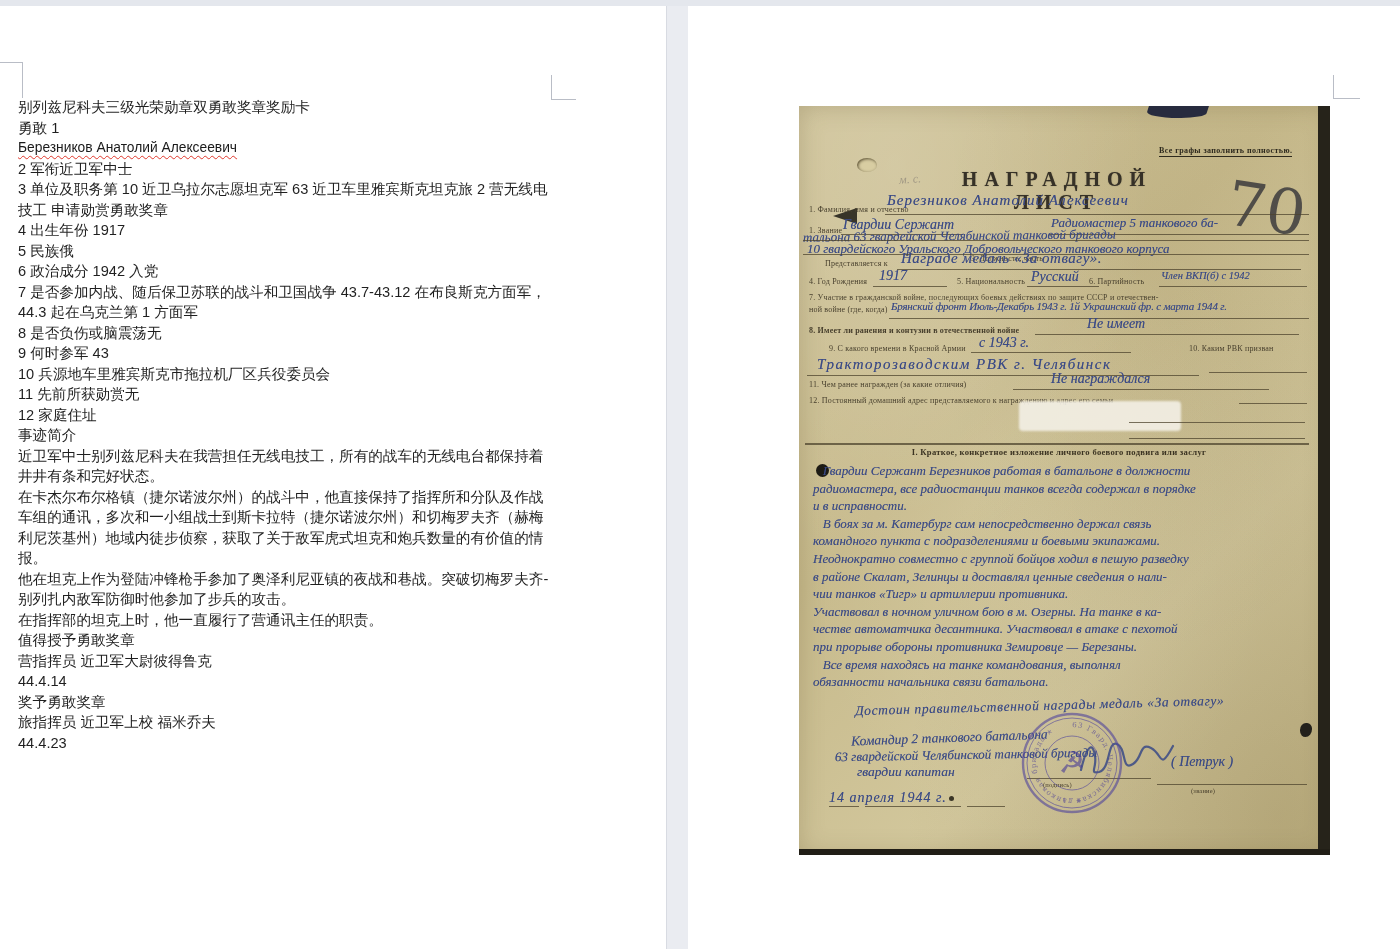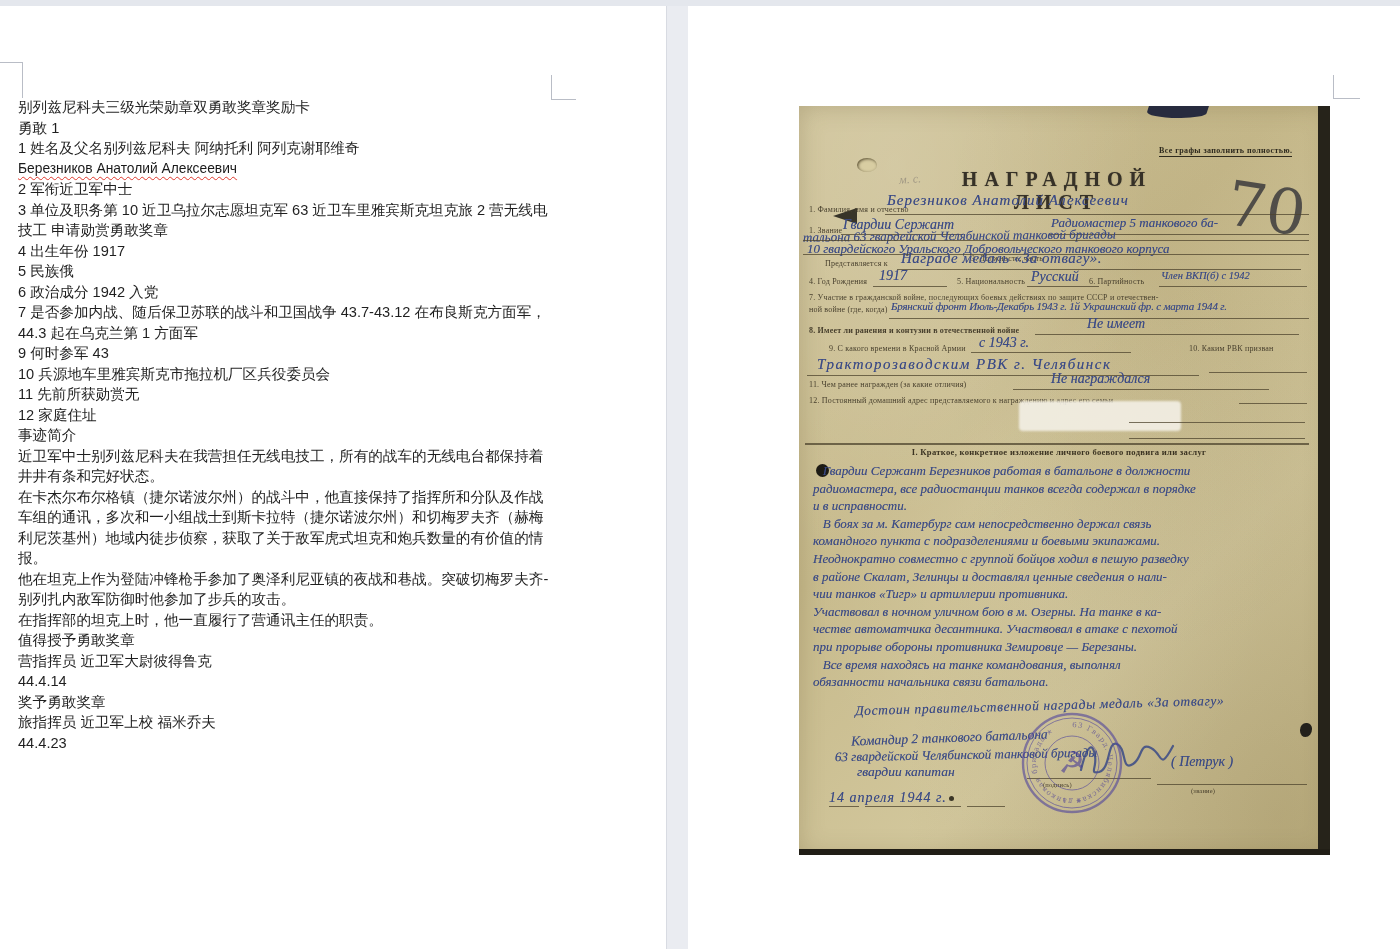--- a/index.html
+++ b/index.html
@@ -97,30 +97,30 @@
 
     <div class="cropmark cm-h" style="left:0;top:56px;width:22px;"></div>
     <div class="cropmark cm-v" style="left:22px;top:56px;height:36px;"></div>
     <div class="cropmark cm-v" style="left:551px;top:69px;height:25px;"></div>
     <div class="cropmark cm-h" style="left:551px;top:93px;width:25px;"></div>
 
     <div class="doc-text">
       <div>
           <p>别列兹尼科夫三级光荣勋章双勇敢奖章奖励卡</p>
           <p>勇敢 1</p>
-          <p>1 姓名及父名别列兹尼科夫 阿纳托利 阿列克谢耶维奇</p>
         </div>
       <p class="ru-name">Березников Анатолий Алексеевич</p>
       <div>
           <p>2 军衔近卫军中士</p>
           <p>3 单位及职务第 10 近卫乌拉尔志愿坦克军 63 近卫车里雅宾斯克坦克旅 2 营无线电技工 申请勋赏勇敢奖章</p>
           <p>4 出生年份 1917</p>
           <p>5 民族俄</p>
           <p>6 政治成分 1942 入党</p>
           <p>7 是否参加内战、随后保卫苏联的战斗和卫国战争 43.7-43.12 在布良斯克方面军，44.3 起在乌克兰第 1 方面军</p>
+          <p>8 是否负伤或脑震荡无</p>
           <p>9 何时参军 43</p>
           <p>10 兵源地车里雅宾斯克市拖拉机厂区兵役委员会</p>
           <p>11 先前所获勋赏无</p>
           <p>12 家庭住址</p>
           <p>事迹简介</p>
           <p>近卫军中士别列兹尼科夫在我营担任无线电技工，所有的战车的无线电台都保持着井井有条和完好状态。</p>
           <p>在卡杰尔布尔格镇（捷尔诺波尔州）的战斗中，他直接保持了指挥所和分队及作战车组的通讯，多次和一小组战士到斯卡拉特（捷尔诺波尔州）和切梅罗夫齐（赫梅利尼茨基州）地域内徒步侦察，获取了关于敌军虎式坦克和炮兵数量的有价值的情报。</p>
           <p>他在坦克上作为登陆冲锋枪手参加了奥泽利尼亚镇的夜战和巷战。突破切梅罗夫齐-别列扎内敌军防御时他参加了步兵的攻击。</p>
           <p>在指挥部的坦克上时，他一直履行了营通讯主任的职责。</p>
           <p>值得授予勇敢奖章</p>

